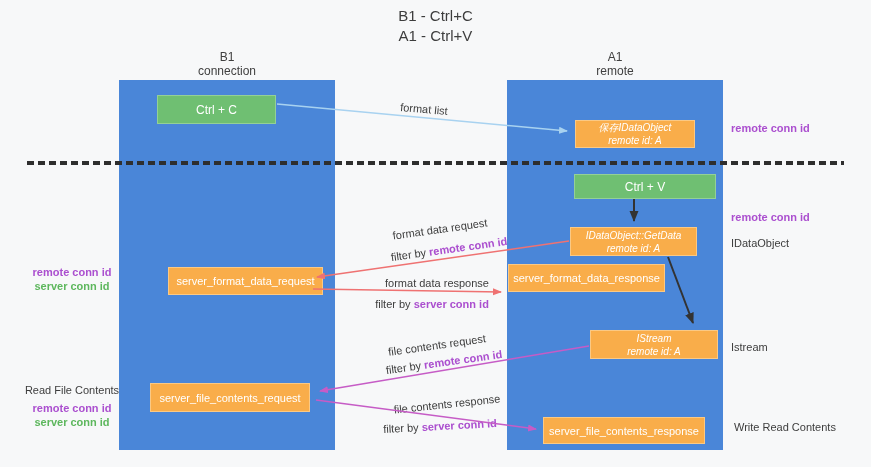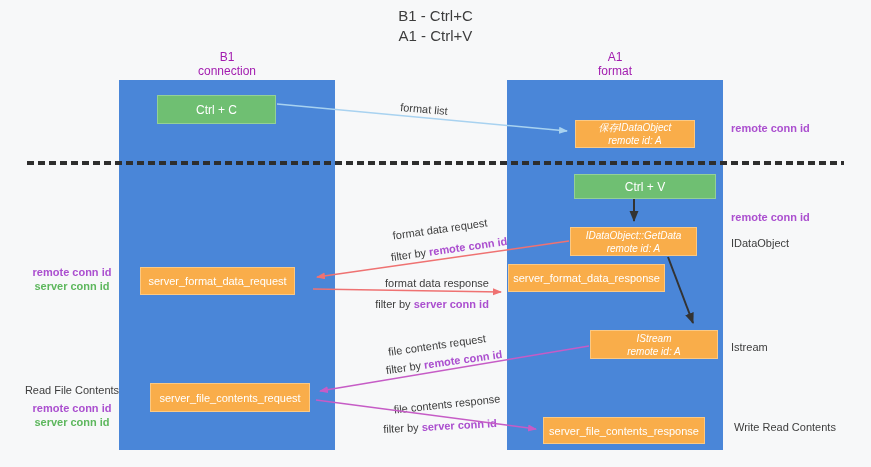--- a/index.html
+++ b/index.html
@@ -1,20 +1,20 @@
 <!DOCTYPE html>
 <html><head>
 <meta charset="utf-8">
 <style>
   html,body{margin:0;padding:0;}
   body{font-family:"Liberation Sans",sans-serif;background:#eee;}
   #stage{position:relative;width:871px;height:467px;background:#f7f8f9;overflow:hidden;
          font-family:"Liberation Sans",sans-serif;}
   .title-line{position:absolute;left:0;width:100%;text-align:center;font-size:15px;color:#3d3d3d;}
-  .lifeline-head{position:absolute;width:216px;text-align:center;font-size:12px;color:#a21caf;line-height:14px;}
+  .lifeline-head{position:absolute;width:216px;text-align:center;font-size:12px;color:#404040;line-height:14px;}
   .col{position:absolute;top:80px;width:216px;height:370px;background:#4a86d8;}
   .dashline{position:absolute;left:27px;top:161px;width:817px;height:4px;
             background:repeating-linear-gradient(90deg,#2e2e2e 0 7px,transparent 7px 11px);}
   .box{position:absolute;display:flex;align-items:center;justify-content:center;
        flex-direction:column;text-align:center;color:#fff;box-sizing:border-box;}
   .box.green{background:#6fbf72;border:1px solid #94d096;font-size:12px;}
   .box.orange{background:#f9ad4a;border:1px solid #fbc984;font-size:11px;}
   .box .l2{font-size:10px;line-height:13px;font-style:italic;}
   .ann{position:absolute;font-size:11px;color:#3d3d3d;white-space:nowrap;}
   .purple{color:#ab4fcf;font-weight:bold;}
@@ -35,21 +35,21 @@
 
   <div class="title-line" style="top:7px">B1 - Ctrl+C</div>
   <div class="title-line" style="top:27px">A1 - Ctrl+V</div>
 
   <div class="lifeline-head" style="left:119px;top:50px">
     <div>B1</div>
     <div>connection</div>
   </div>
   <div class="lifeline-head" style="left:507px;top:50px">
     <div>A1</div>
-    <div>format</div>
+    <div>remote</div>
   </div>
 
   <div class="col" style="left:119px"></div>
   <div class="col" style="left:507px"></div>
 
   <div class="dashline"></div>
 
   <div class="box green" style="left:157px;top:95px;width:119px;height:29px">Ctrl + C</div>
 
   <div class="box orange" style="left:575px;top:120px;width:120px;height:28px">
@@ -57,21 +57,21 @@
     <div class="l2">remote id: A</div>
   </div>
 
   <div class="box green" style="left:574px;top:174px;width:142px;height:25px">Ctrl + V</div>
 
   <div class="box orange" style="left:570px;top:227px;width:127px;height:29px">
     <div class="l2">IDataObject::GetData</div>
     <div class="l2">remote id: A</div>
   </div>
 
-  <div class="box orange" style="left:140px;top:267px;width:155px;height:28px">server_format_data_request</div>
+  <div class="box orange" style="left:168px;top:267px;width:155px;height:28px">server_format_data_request</div>
 
   <div class="box orange" style="left:508px;top:264px;width:157px;height:28px">server_format_data_response</div>
 
   <div class="box orange" style="left:590px;top:330px;width:128px;height:29px">
     <div class="l2">IStream</div>
     <div class="l2">remote id: A</div>
   </div>
 
   <div class="box orange" style="left:150px;top:383px;width:160px;height:29px">server_file_contents_request</div>
 

